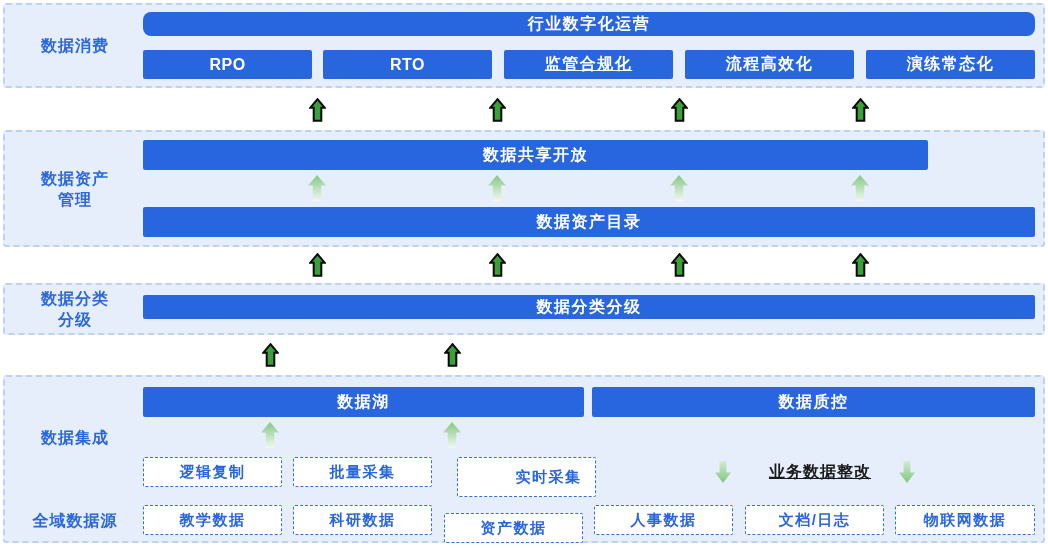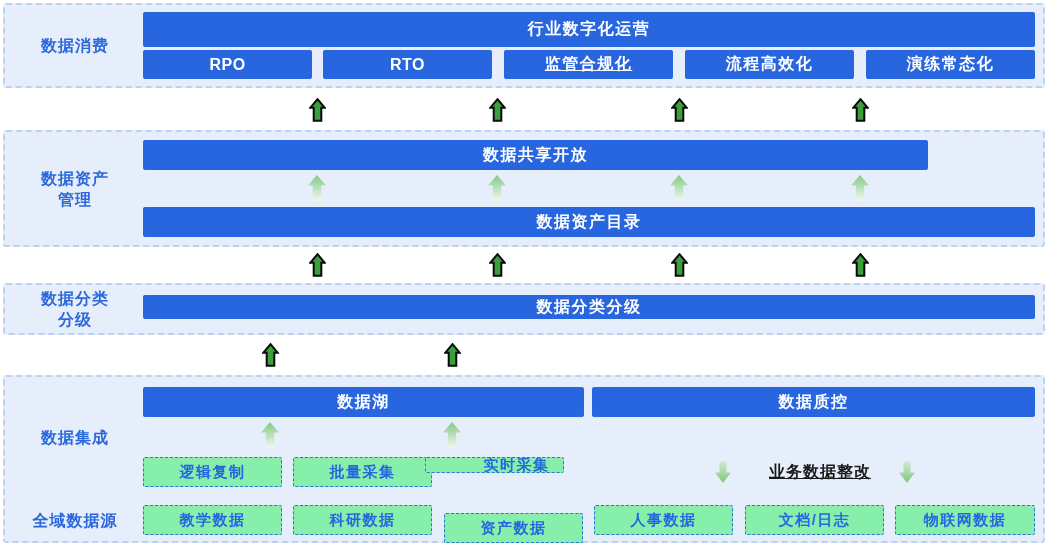--- a/index.html
+++ b/index.html
@@ -16,21 +16,21 @@
     font-size:16px;line-height:21px;text-align:center;white-space:pre-line;
     display:flex;align-items:center;justify-content:center;letter-spacing:1px;
   }
   .bar{
     position:absolute;background:#2766DF;color:#ffffff;font-weight:bold;
     font-size:16px;letter-spacing:1.5px;display:flex;align-items:center;
     justify-content:center;border-radius:2px;
   }
   .bar.latin{letter-spacing:0.5px;}
   .dashed-box{
-    position:absolute;background:#86efac;border:1.5px dashed #2F6FE0;
+    position:absolute;background:#ffffff;border:1.5px dashed #2F6FE0;
     border-radius:2px;color:#2766DF;font-weight:bold;font-size:15px;
     letter-spacing:1.5px;display:flex;align-items:center;justify-content:center;
     box-sizing:border-box;
   }
   .arrow{position:absolute;}
   .rectify-text{
     position:absolute;color:#1A1A1A;font-weight:bold;font-size:16px;
     letter-spacing:1px;display:flex;align-items:center;justify-content:center;
   }
 </style>
@@ -56,21 +56,21 @@
     <g id="lightDownArrow">
       <path d="M8 22 L0 11.5 H4.6 V0 H11.4 V11.5 H16 Z" fill="url(#gradDown)"></path>
     </g>
   </defs>
 </svg>
 
 <div class="canvas">
 
   <div class="panel" style="top:3px;height:81px;">
     <div class="panel-label" style="top:0;bottom:0;">数据消费</div>
-    <div class="bar" style="left:138px;top:7px;width:892px;height:35px;">行业数字化运营</div>
+    <div class="bar" style="left:138px;top:7px;width:892px;height:24px;border-radius:8px;">行业数字化运营</div>
     <div class="bar latin" style="left:138px;top:45px;width:169px;height:29px;">RPO</div>
     <div class="bar latin" style="left:318px;top:45px;width:169px;height:29px;">RTO</div>
     <div class="bar" style="left:499px;top:45px;width:169px;height:29px;text-decoration:underline;">监管合规化</div>
     <div class="bar" style="left:680px;top:45px;width:169px;height:29px;">流程高效化</div>
     <div class="bar" style="left:861px;top:45px;width:169px;height:29px;">演练常态化</div>
   </div>
 
   <svg class="arrow" style="left:309px;top:98px;" width="17" height="24" viewBox="0 0 17 24">
       <use href="#darkUpArrow"></use>
     </svg>
@@ -138,21 +138,21 @@
 
     <svg class="arrow" style="left:256px;top:45px;" width="18" height="26" viewBox="0 0 18 26">
         <use href="#lightUpArrow"></use>
       </svg>
     <svg class="arrow" style="left:438px;top:45px;" width="18" height="26" viewBox="0 0 18 26">
         <use href="#lightUpArrow"></use>
       </svg>
 
     <div class="dashed-box" style="left:138px;top:80px;width:139px;height:30px;">逻辑复制</div>
     <div class="dashed-box" style="left:288px;top:80px;width:139px;height:30px;">批量采集</div>
-    <div class="dashed-box" style="left:420px;top:80px;width:139px;height:16px;padding-left:44px;">实时采集</div>
+    <div class="dashed-box" style="left:452px;top:80px;width:139px;height:40px;padding-left:44px;">实时采集</div>
 
     <svg class="arrow" style="left:710px;top:84px;" width="16" height="22" viewBox="0 0 16 22">
         <use href="#lightDownArrow"></use>
       </svg>
     <div class="rectify-text" style="left:735px;top:80px;width:160px;height:30px;text-decoration:underline;">业务数据整改</div>
     <svg class="arrow" style="left:894px;top:84px;" width="16" height="22" viewBox="0 0 16 22">
         <use href="#lightDownArrow"></use>
       </svg>
 
     <div class="dashed-box" style="left:138px;top:128px;width:139px;height:30px;">教学数据</div>

